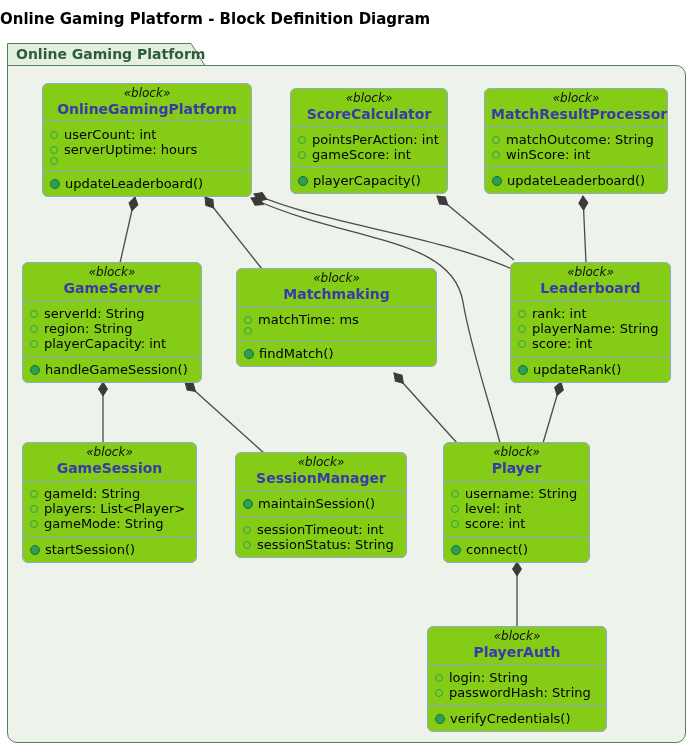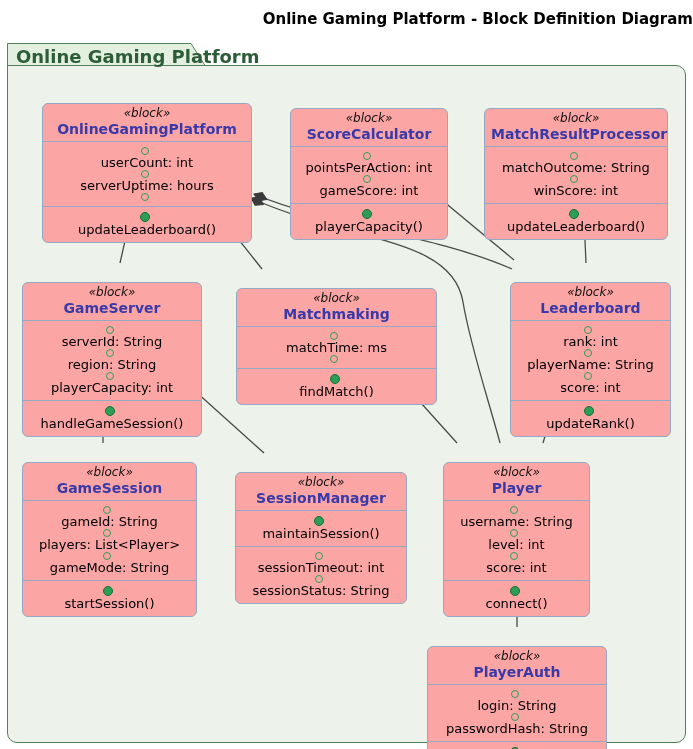--- a/index.html
+++ b/index.html
@@ -2,50 +2,50 @@
 <html><head>
 <meta charset="utf-8">
 <style>
   html,body{margin:0;padding:0;}
   body{
     width:693px;height:749px;position:relative;background:#ffffff;
     font-family:"DejaVu Sans","Liberation Sans",sans-serif;
     -webkit-font-smoothing:antialiased;
   }
   .diagram-title{
-    position:absolute;top:10px;left:0;right:0;text-align:right;
+    position:absolute;top:10px;left:0;right:0;text-align:left;
     font-size:15px;font-weight:bold;color:#000;
   }
   .package-body{
     position:absolute;left:7px;top:65px;width:677px;height:676px;
     background:#edf3ea;border:1px solid #52805a;
     border-radius:0 10px 10px 10px;z-index:0;
   }
   .package-title{
     position:absolute;left:16px;top:46px;z-index:2;
-    font-size:18px;font-weight:bold;color:#2d5c38;white-space:nowrap;
+    font-size:14px;font-weight:bold;color:#2d5c38;white-space:nowrap;
   }
   svg.connector-layer{position:absolute;left:0;top:0;z-index:1;}
   .edge{stroke:#4a4a4a;stroke-width:1.3;fill:none;}
   .diamond{fill:#3a3a3a;stroke:#3a3a3a;}
   .tab-shape{fill:#e3efdf;stroke:#52805a;stroke-width:1;}
 
   .block{
     position:absolute;z-index:2;box-sizing:border-box;
-    background:#fca5a5;border:1px solid #93a9c5;border-radius:6px;
-    font-size:13px;color:#000;margin-top:20px;
+    background:#84cc16;border:1px solid #93a9c5;border-radius:6px;
+    font-size:13px;color:#000;
   }
   .block-header{
     text-align:center;padding:2px 6px 3px;border-bottom:1px solid #93a9c5;
   }
   .stereotype{font-style:italic;font-size:12px;line-height:15px;color:#101010;}
   .block-name{font-size:14px;line-height:17px;color:#3939a9;font-weight:bold;}
   .compartment{padding:5px 6px;border-bottom:1px solid #93a9c5;}
   .compartment:last-child{border-bottom:none;}
-  .member{display:flex;align-items:center;line-height:15px;white-space:nowrap;flex-direction:column;}
+  .member{display:flex;align-items:center;line-height:15px;white-space:nowrap;}
   .attr-icon{
     flex:0 0 auto;width:6px;height:6px;margin:0 6px 0 1px;
     border:1.5px solid #2f9e5b;border-radius:50%;background:transparent;
   }
   .op-icon{
     flex:0 0 auto;width:8px;height:8px;margin:0 5px 0 1px;
     border:1px solid #156e3a;border-radius:50%;background:#2f9e55;
   }
 </style>
 </head>

